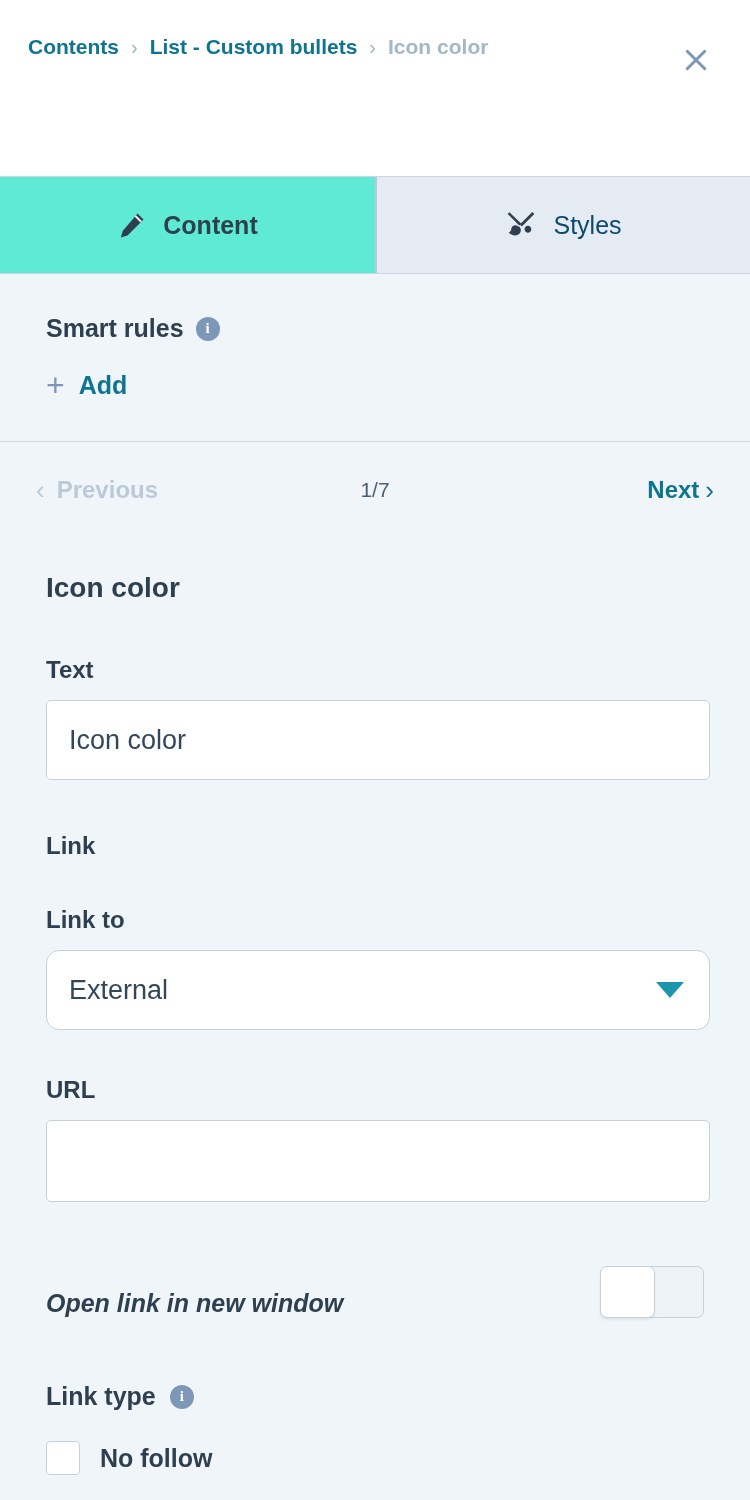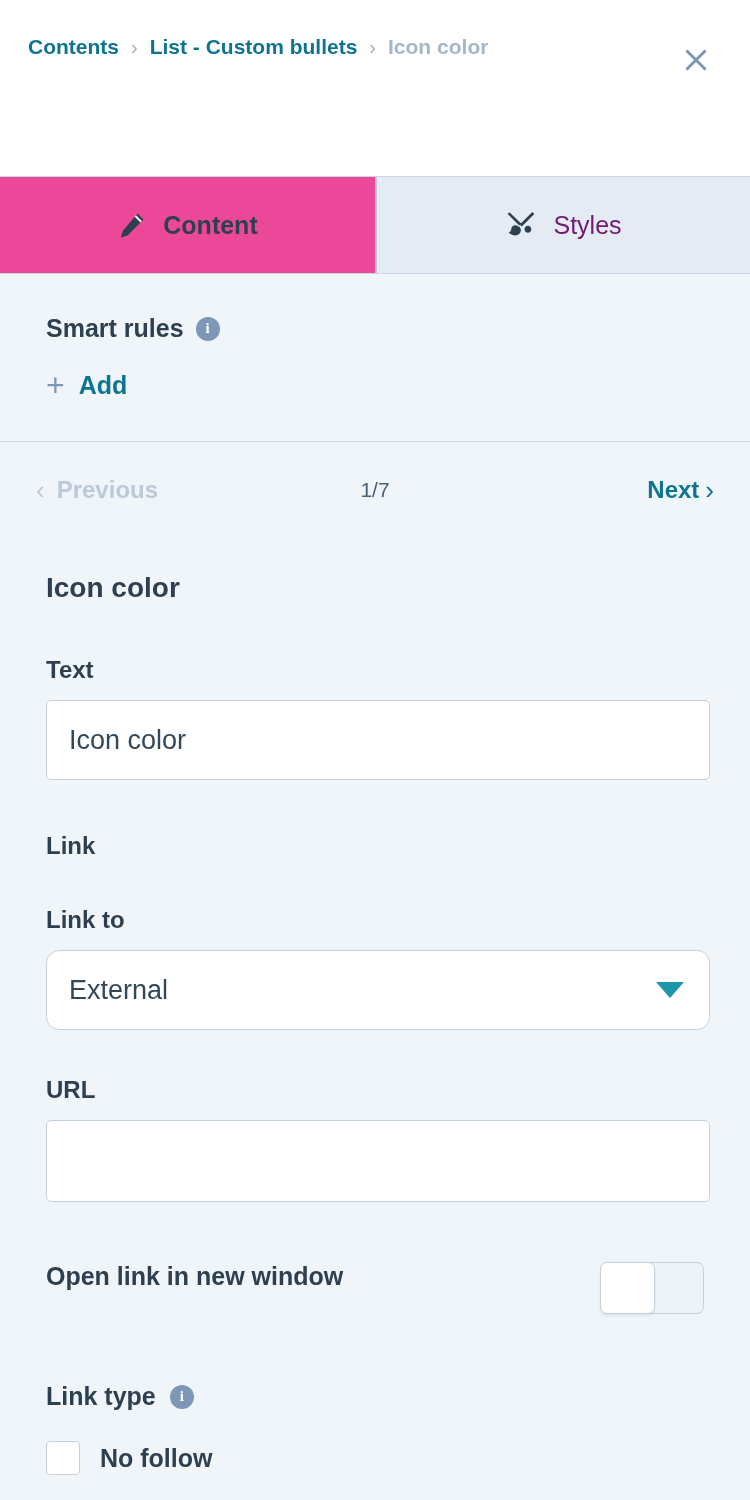--- a/index.html
+++ b/index.html
@@ -82,28 +82,28 @@
     flex: 0 0 375px;
     display: flex;
     align-items: center;
     justify-content: center;
     gap: 16px;
     cursor: pointer;
     font-size: 25px;
     position: relative;
   }
   .tab.active {
-    background: #ec4899;
+    background: #5eead4;
     font-weight: bold;
     color: #2e3f50;
   }
   .tab.inactive {
     background: #e5ebf2;
     border-left: 2px solid #b9c9d8;
-    color: #701a75;
+    color: #0c4a6e;
     font-weight: normal;
     text-align: right;
   }
   .tab-icon { display: flex; align-items: center; }
 
   
   .panel {
     background: #f0f5f9;
   }
 
@@ -251,23 +251,24 @@
     border-right: 14px solid transparent;
     border-top: 16px solid #1b96ab;
     pointer-events: none;
   }
 
   .url-input { height: 82px; }
 
   
   .toggle-row {
     display: flex;
-    align-items: flex-start;
+    align-items: flex-end;
     margin-top: 60px;
     height: 56px;
+    font-style: italic;
   }
   .toggle-label {
     font-size: 25px;
     font-weight: bold;
     color: #2e3f50;
   }
   .toggle {
     margin-left: auto;
     width: 104px;
     height: 52px;

